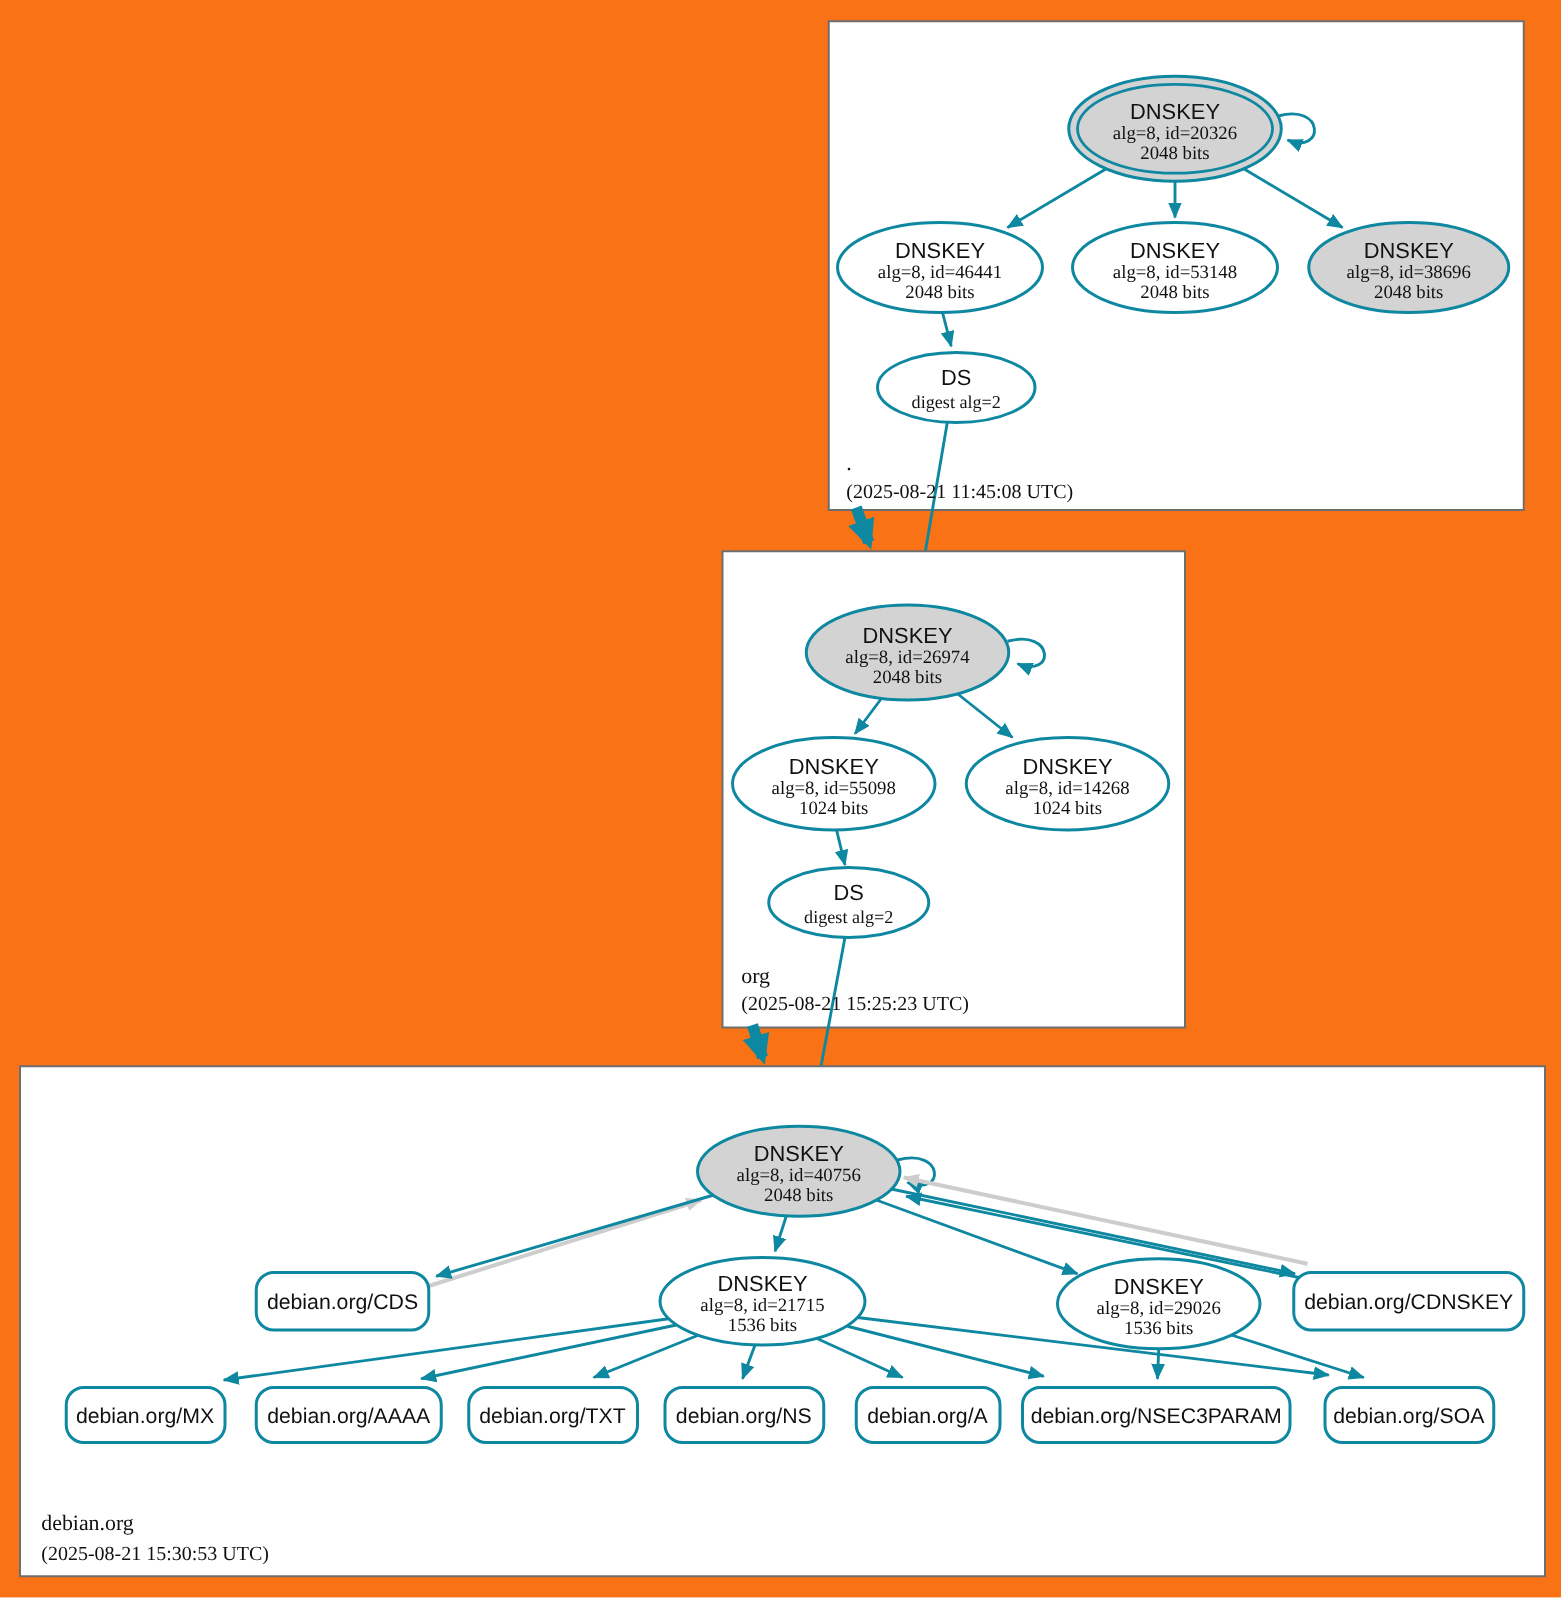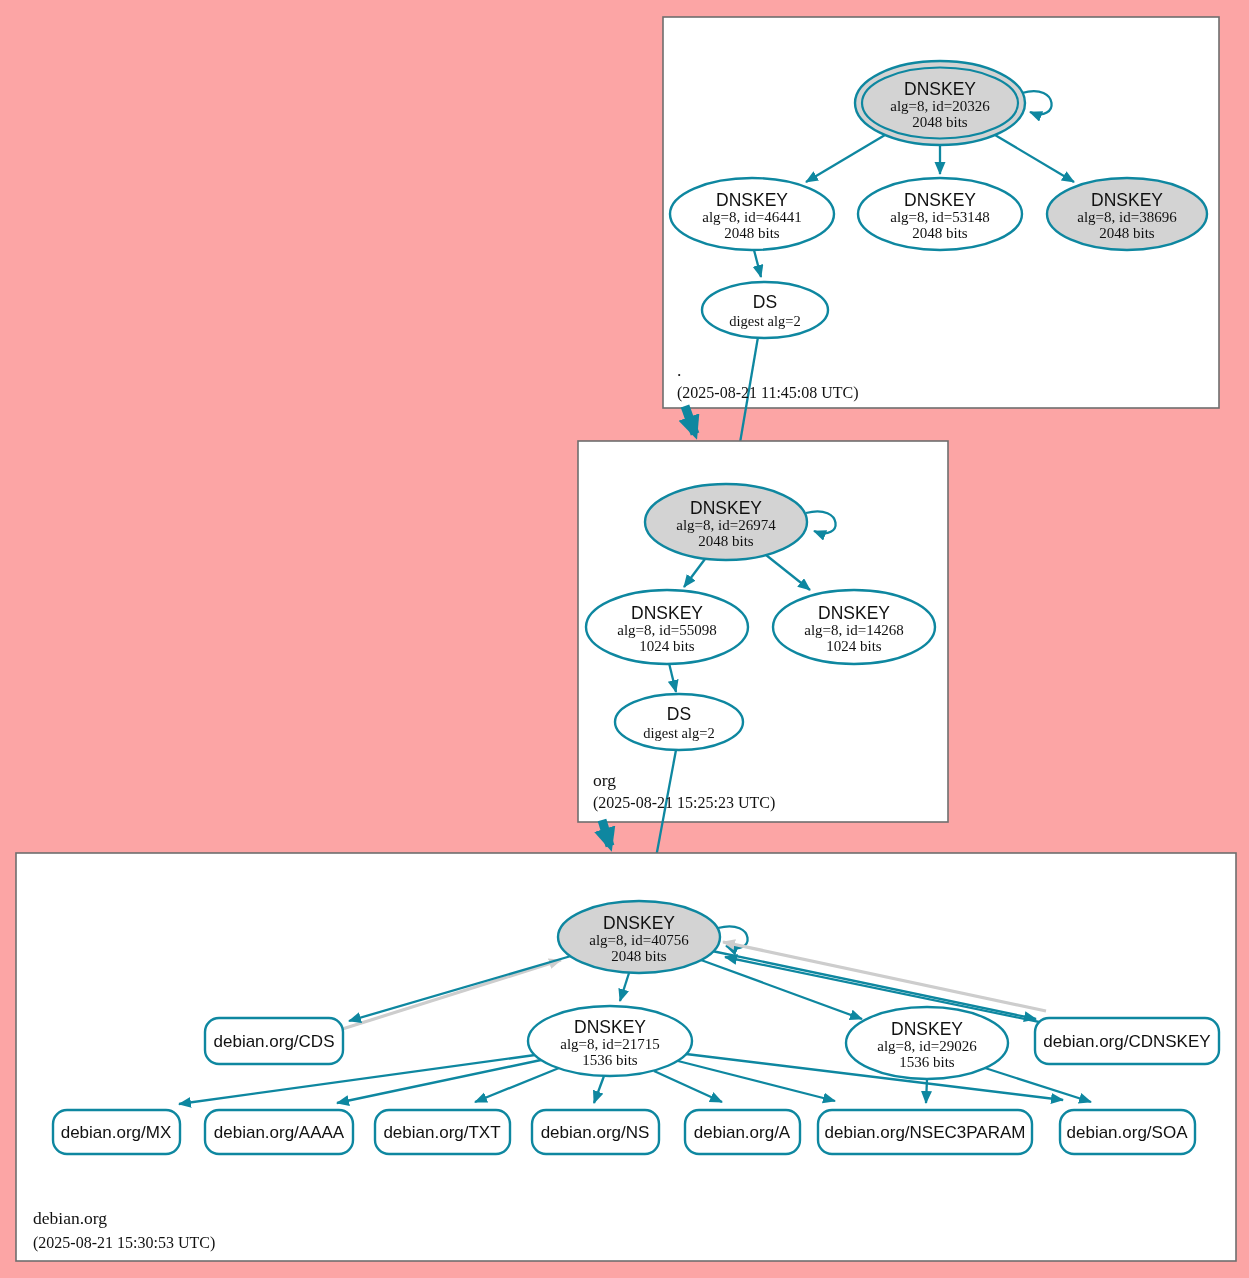--- a/index.html
+++ b/index.html
@@ -1,16 +1,16 @@
 <!DOCTYPE html>
 <html><head>
 <meta charset="utf-8">
 <style>
   html,body{margin:0;padding:0;background:#ffffff;}
-  .stage{width:1249px;height:1278px;position:relative;background:#fca5a5;}
+  .stage{width:1249px;height:1278px;position:relative;background:#f97316;}
   svg{display:block;}
   text{fill:#111111;}
   .nt{font-family:"Liberation Sans","DejaVu Sans",sans-serif;font-size:17.5px;}
   .nd{font-family:"Liberation Serif","DejaVu Serif",serif;font-size:15px;}
   .nds{font-family:"Liberation Serif","DejaVu Serif",serif;font-size:14.5px;}
   .rr{font-family:"Liberation Sans","DejaVu Sans",sans-serif;font-size:17px;}
   .zn{font-family:"Liberation Serif","DejaVu Serif",serif;font-size:17.5px;}
   .zt{font-family:"Liberation Serif","DejaVu Serif",serif;font-size:16px;}
   .zonebox{fill:#ffffff;stroke:#6e6e6e;stroke-width:1.6;}
   .keyfill{fill:#d3d3d3;stroke:#0e87a0;stroke-width:2.4;}

